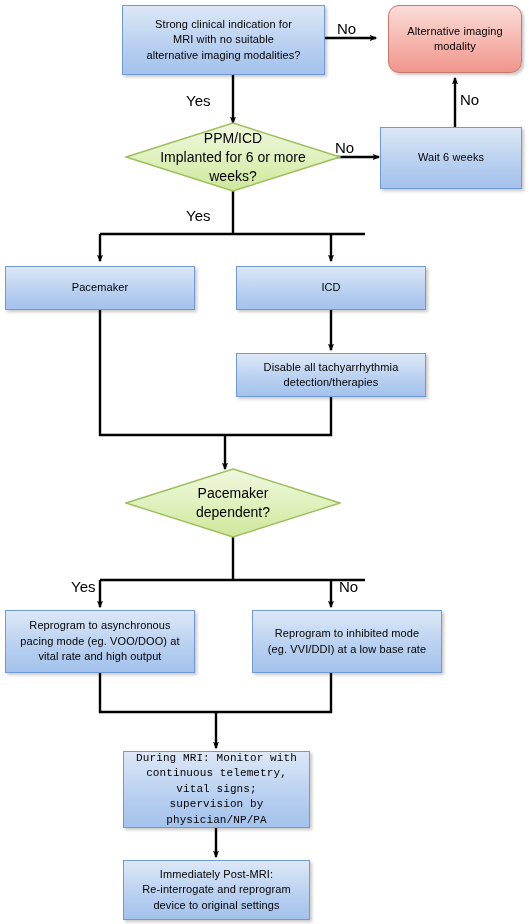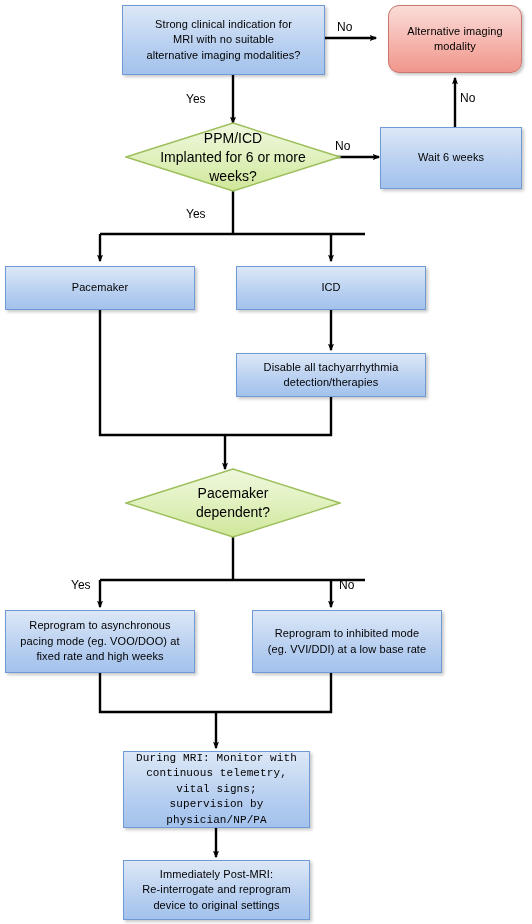--- a/index.html
+++ b/index.html
@@ -71,21 +71,21 @@
     position: relative;
     z-index: 2;
     text-align: center;
     font-size: 14px;
     line-height: 19px;
     color: #000000;
     white-space: pre-line;
   }
   .edge-label {
     position: absolute;
-    font-size: 12px;
+    font-size: 15px;
     color: #000000;
     white-space: nowrap;
   }
 </style>
 </head>
 <body>
 
 <div id="chart-canvas">
 
   <svg id="edge-layer" viewBox="0 0 532 924" width="532" height="924">
@@ -181,21 +181,21 @@
       </defs>
       <polygon points="108,1 215,35 108,69 1,35" fill="url(#greenGradB)" stroke="#9cbf5b" stroke-width="1.4"></polygon>
     </svg>
     <span class="decision-label">Pacemaker
 dependent?</span>
   </div>
 
   <div class="node proc" style="left:5px; top:610px; width:190px; height:63px;">
     <span class="node-text">Reprogram to asynchronous
 pacing mode (eg. VOO/DOO) at
-fixed rate and high weeks</span>
+vital rate and high output</span>
   </div>
 
   <div class="node proc" style="left:252px; top:610px; width:190px; height:63px;">
     <span class="node-text">Reprogram to inhibited mode
 (eg. VVI/DDI) at a low base rate</span>
   </div>
 
   <div class="node proc" style="left:123px; top:751px; width:187px; height:77px;font-family:Liberation Mono, monospace;">
     <span class="node-text">During MRI: Monitor with
 continuous telemetry, vital signs;

